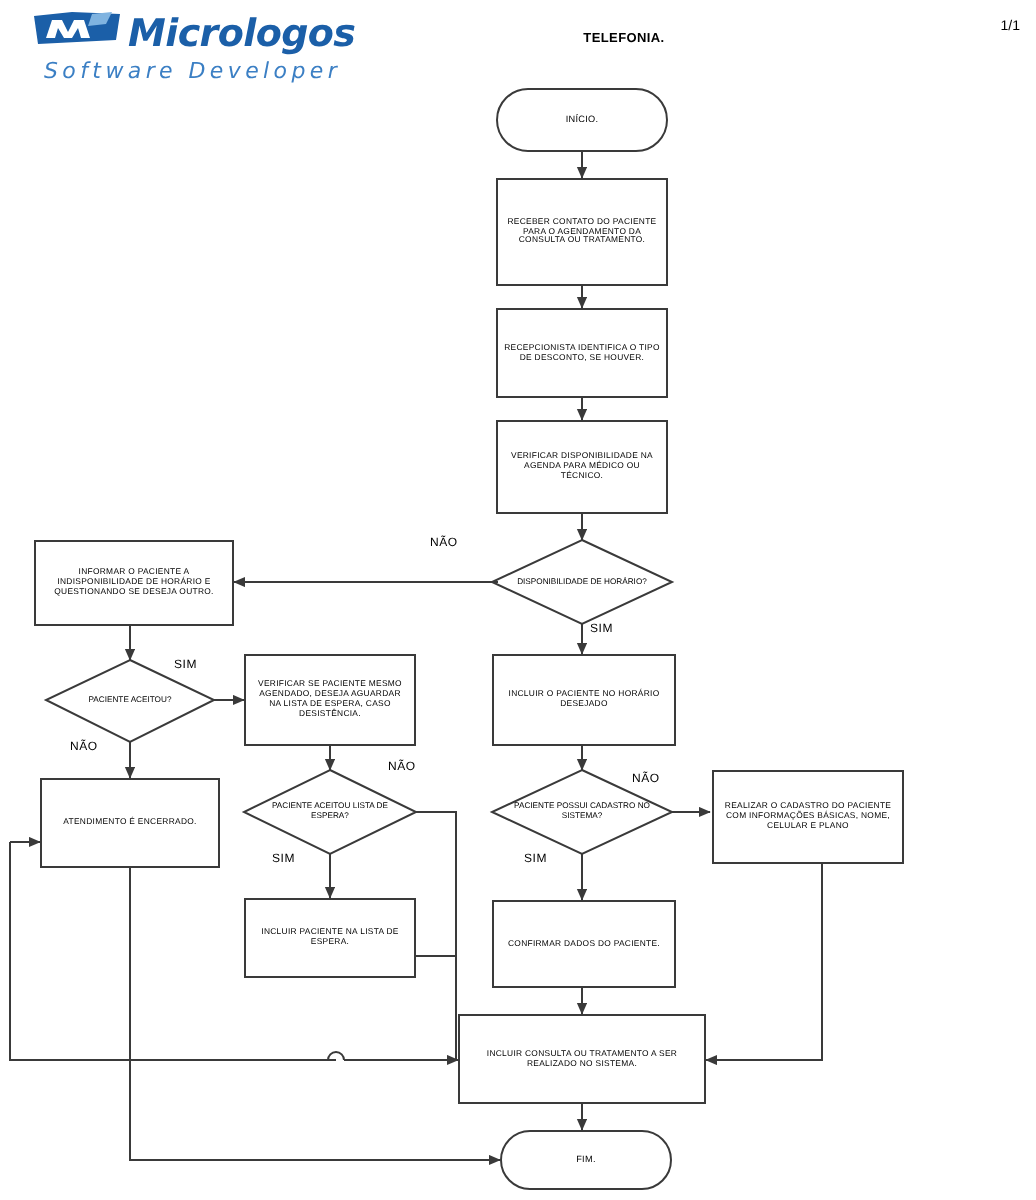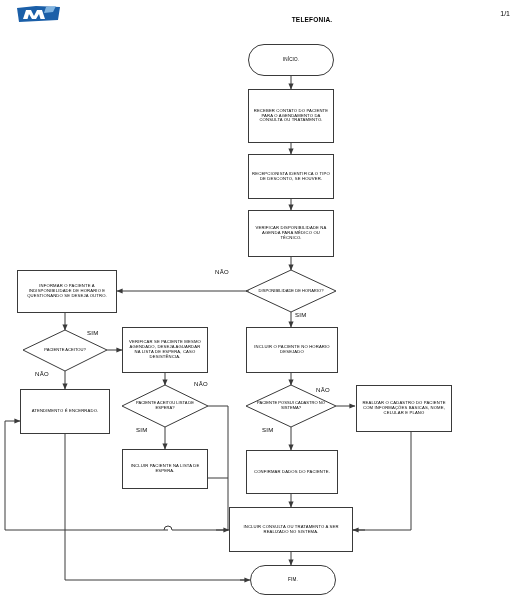--- a/index.html
+++ b/index.html
@@ -119,20 +119,22 @@
     <path d="M291,385 L336,406 L291,427 L246,406 Z"></path>
   </g>
 </svg>
 
 <div class="logo">
   <svg class="logo-mark" viewBox="0 0 92 40" xmlns="http://www.w3.org/2000/svg">
     <path d="M2,6 L40,2 L88,4 L84,30 L6,34 Z" fill="#1b5fa8"></path>
     <path d="M14,28 L20,10 L30,10 L36,22 L42,10 L52,10 L58,28 L49,28 L46,18 L40,28 L32,28 L26,18 L23,28 Z" fill="#ffffff"></path>
     <path d="M60,4 L80,2 L74,14 L56,16 Z" fill="#7fb3e0"></path>
   </svg>
+  <div class="logo-word">Micrologos</div>
+  <div class="logo-sub">Software Developer</div>
 </div>
 
 <div class="hdr-title">TELEFONIA.</div>
 <div class="hdr-page">1/1</div>
 
 <div class="node term" style="left:248px;top:44px;width:86px;height:32px;">
   <span>INÍCIO.</span>
 </div>
 
 <div class="node proc" style="left:248px;top:89px;width:86px;height:54px;">

